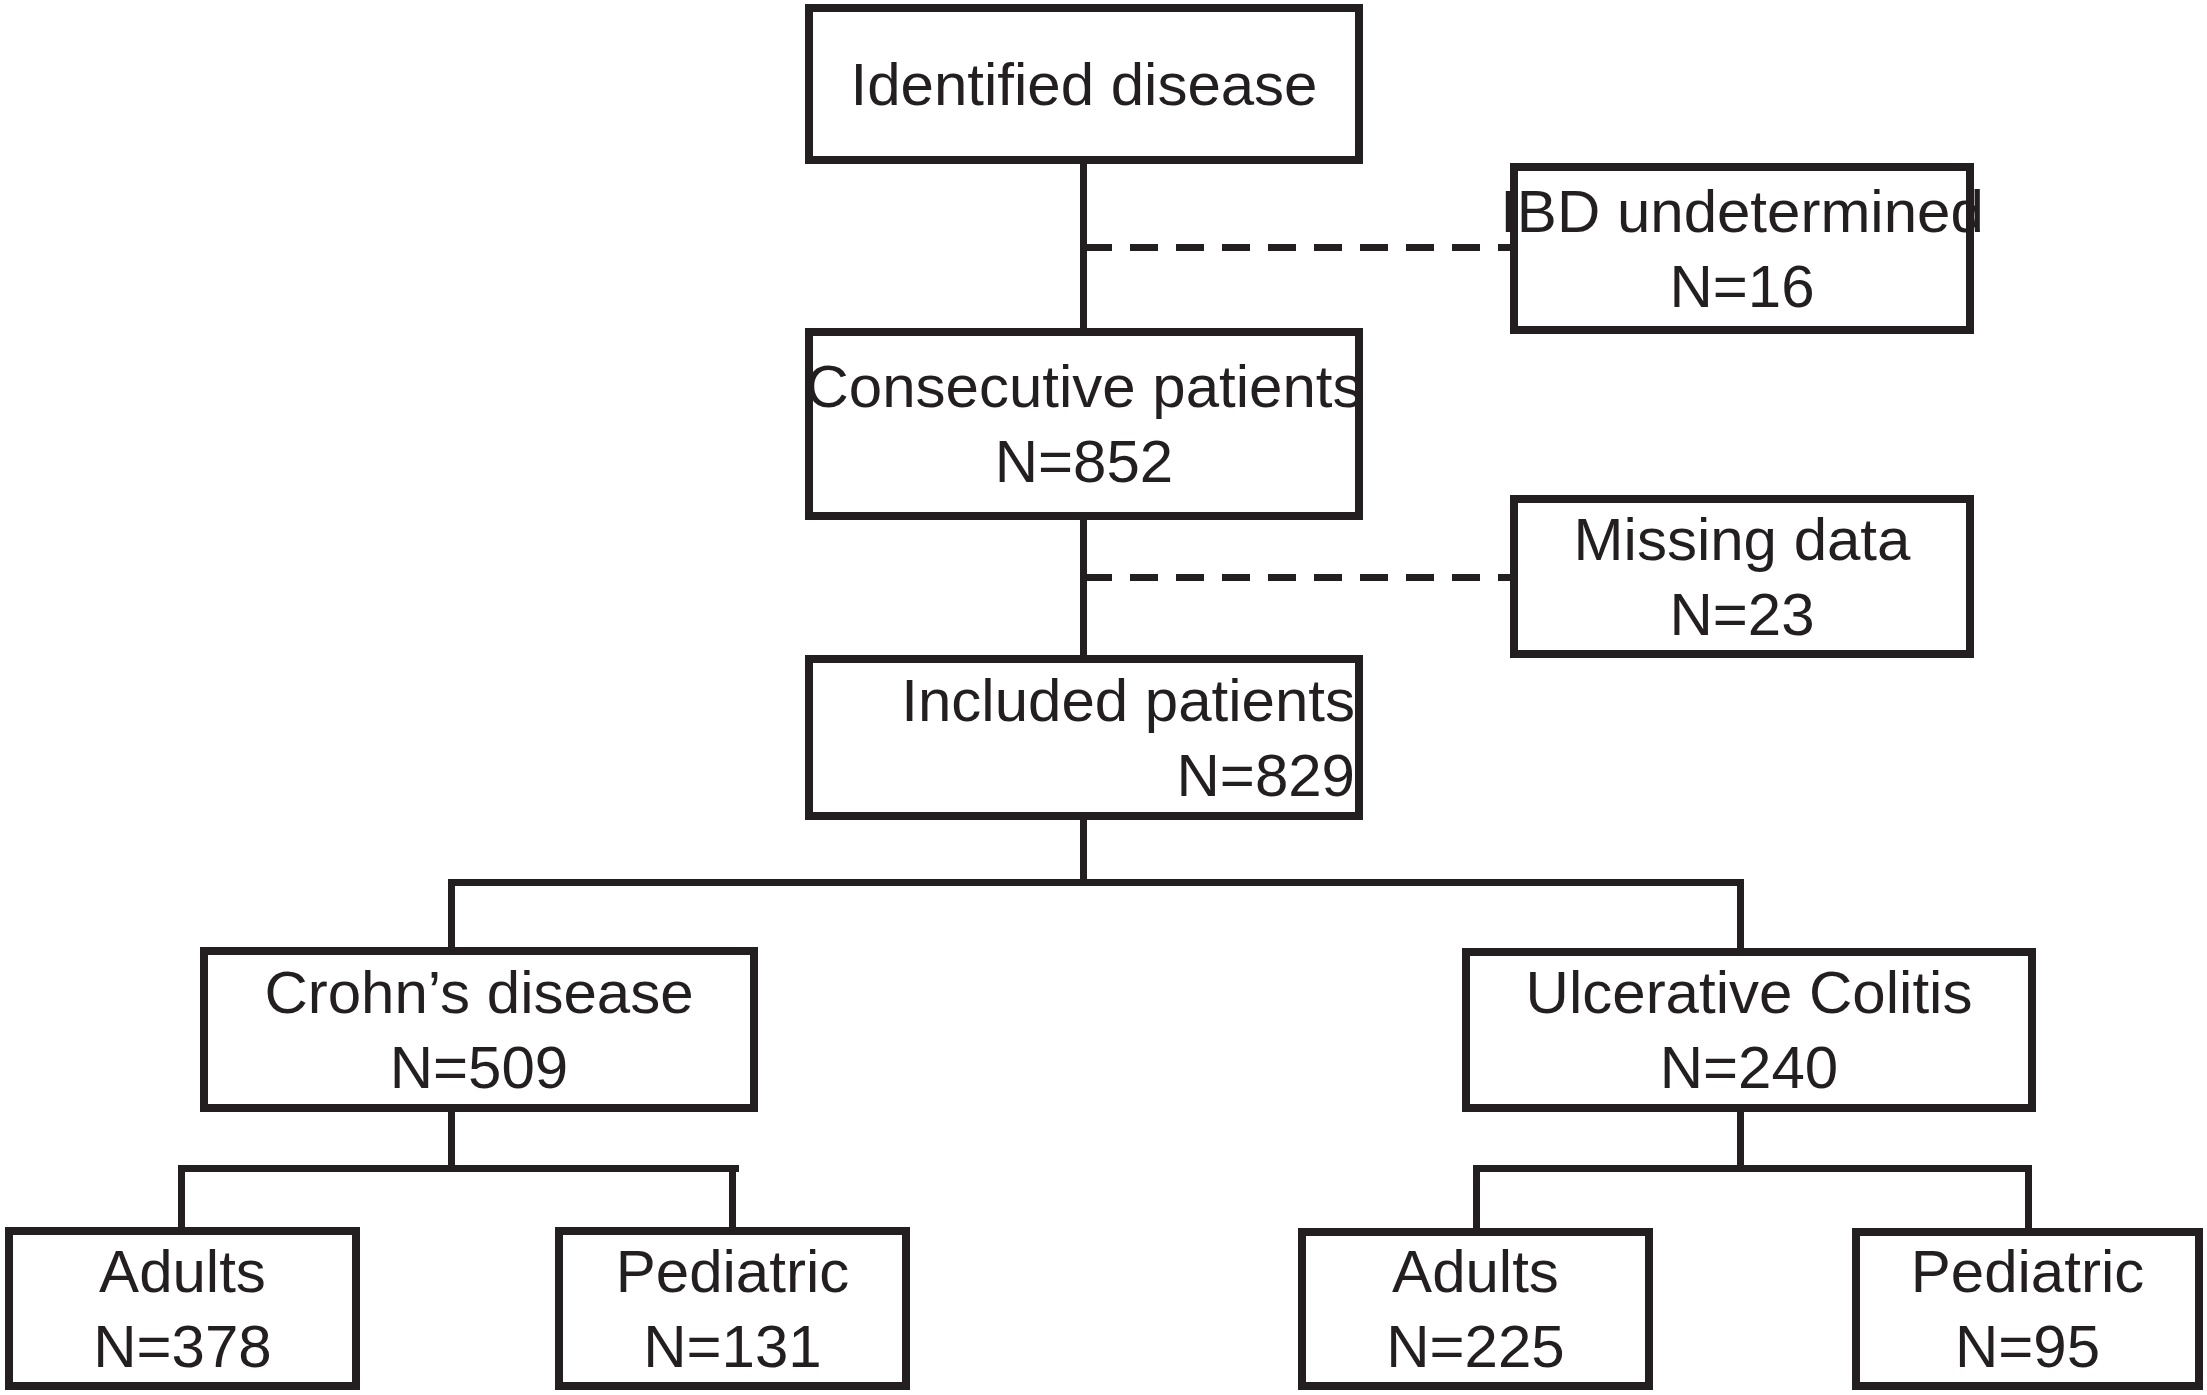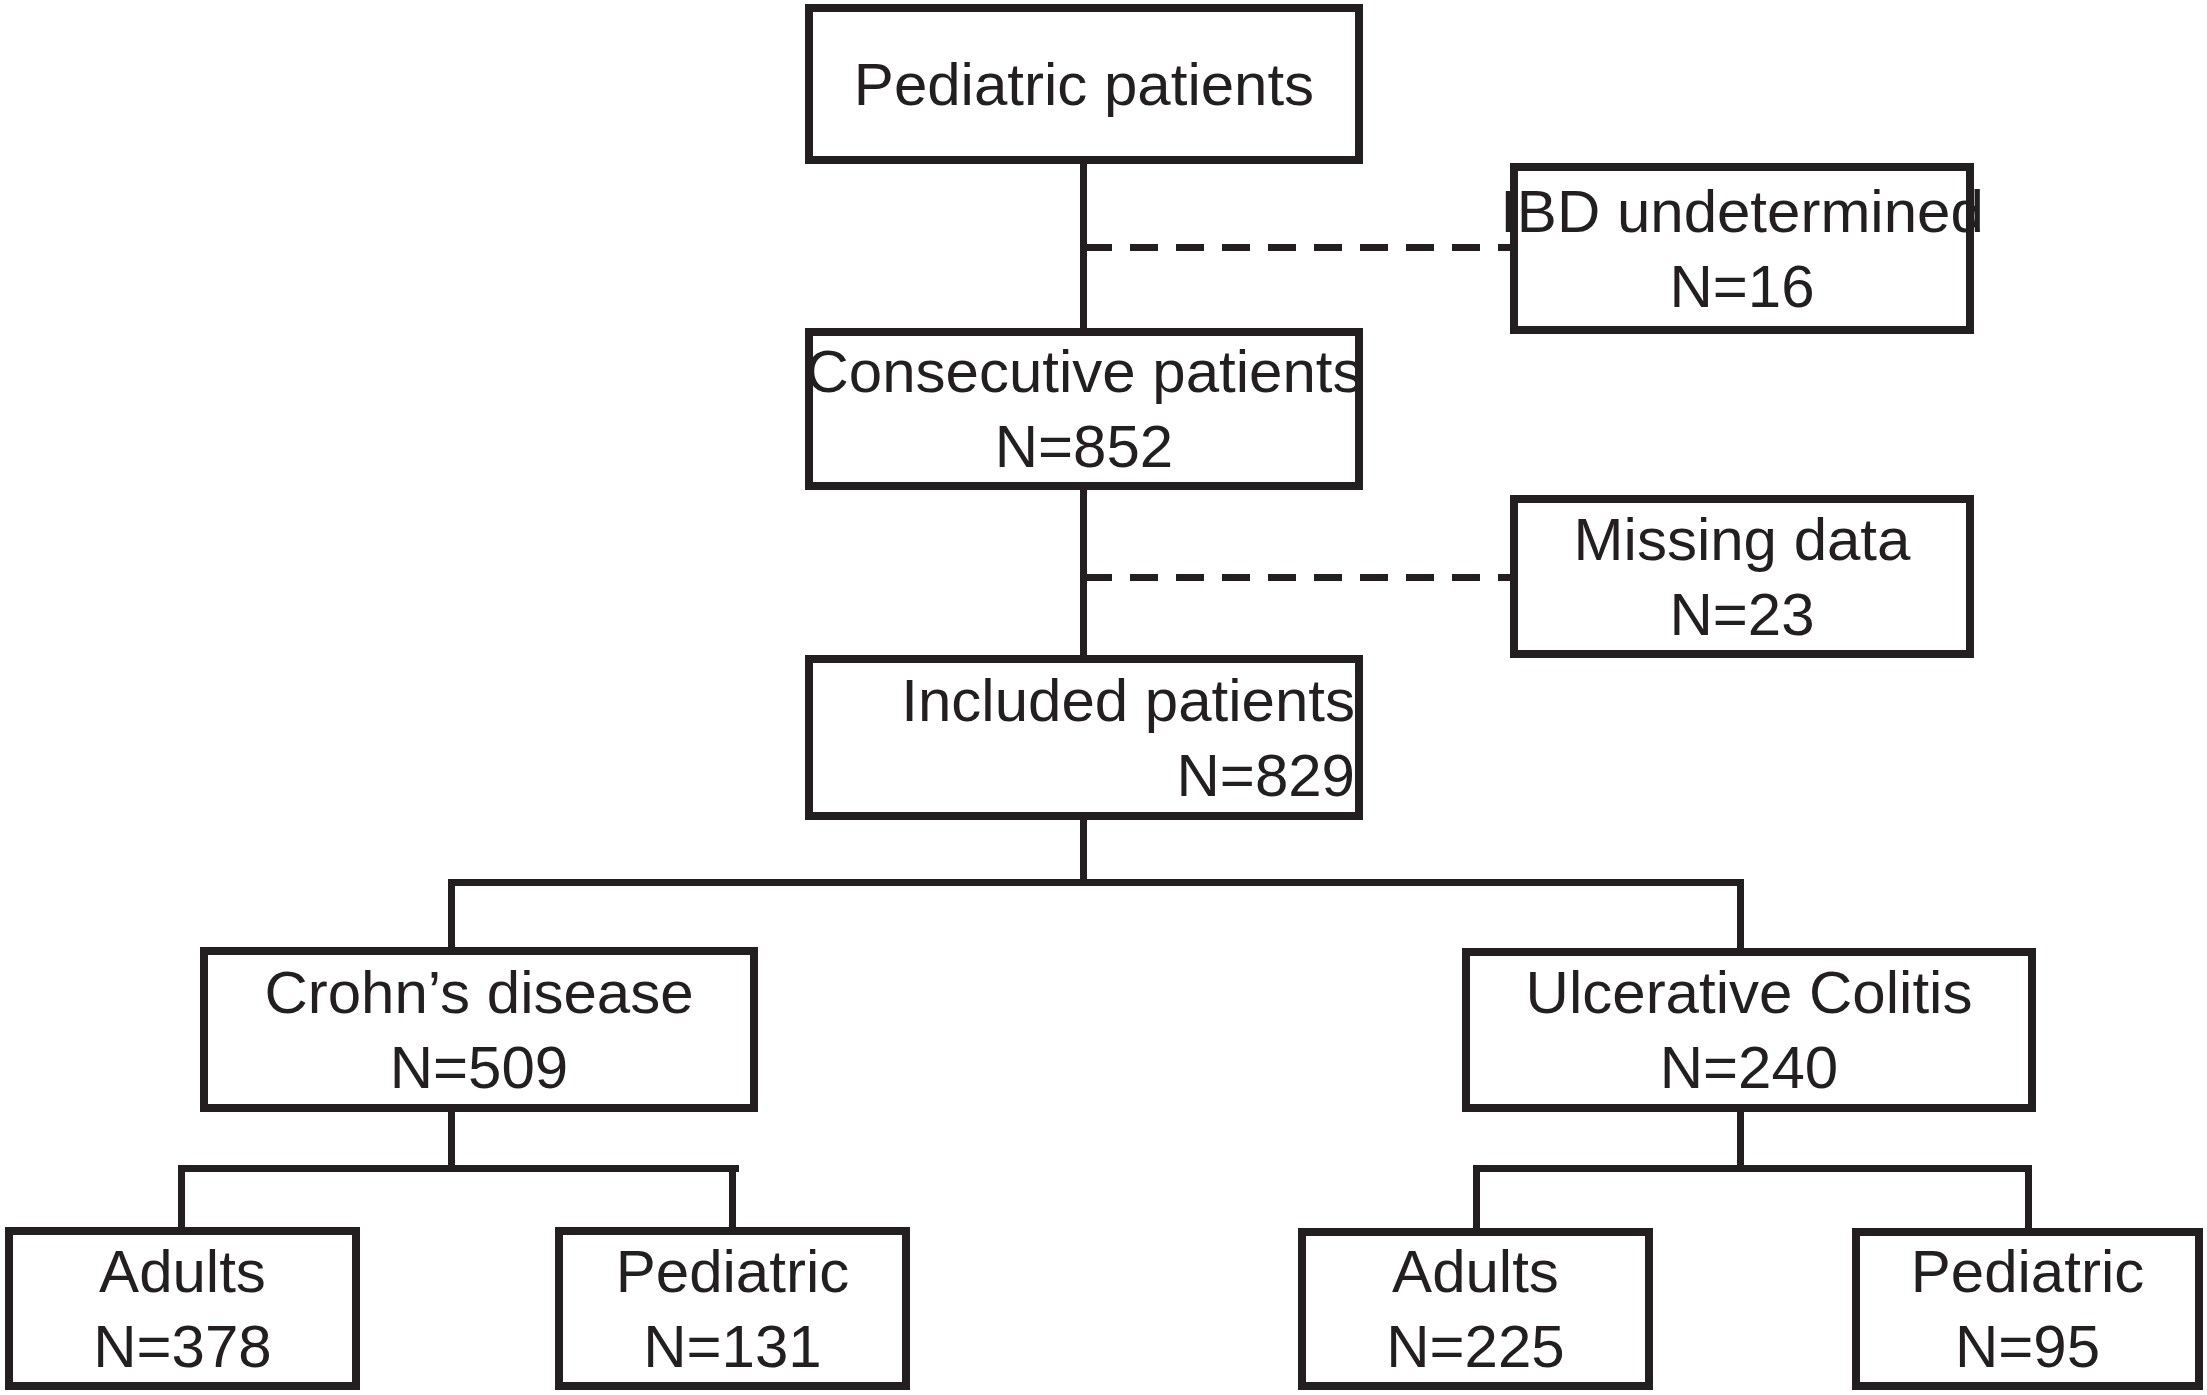--- a/index.html
+++ b/index.html
@@ -59,29 +59,29 @@
   <div class="line" style="left:729px; top:1165px; width:7px; height:66px;"></div>
   <div class="line" style="left:1737px; top:1108px; width:7px; height:64px;"></div>
   <div class="line" style="left:1473px; top:1165px; width:559px; height:7px;"></div>
   <div class="line" style="left:1473px; top:1165px; width:7px; height:66px;"></div>
   <div class="line" style="left:2025px; top:1165px; width:7px; height:66px;"></div>
 
   <div class="dashed" style="left:1084px; top:244px; width:426px; height:7px;"></div>
   <div class="dashed" style="left:1084px; top:574px; width:426px; height:7px;"></div>
 
   <div class="node" style="left:805px; top:4px; width:558px; height:160px;">
-    <span>Pediatric patients</span>
+    <span>Identified disease</span>
   </div>
 
   <div class="node" style="left:1510px; top:163px; width:464px; height:171px;">
     <span>IBD undetermined</span>
     <span>N=16</span>
   </div>
 
-  <div class="node" style="left:805px; top:328px; width:558px; height:162px;">
+  <div class="node" style="left:805px; top:328px; width:558px; height:192px;">
     <span>Consecutive patients</span>
     <span>N=852</span>
   </div>
 
   <div class="node" style="left:1510px; top:495px; width:464px; height:163px;">
     <span>Missing data</span>
     <span>N=23</span>
   </div>
 
   <div class="node" style="left:805px; top:655px; width:558px; height:165px;align-items:flex-end;">

